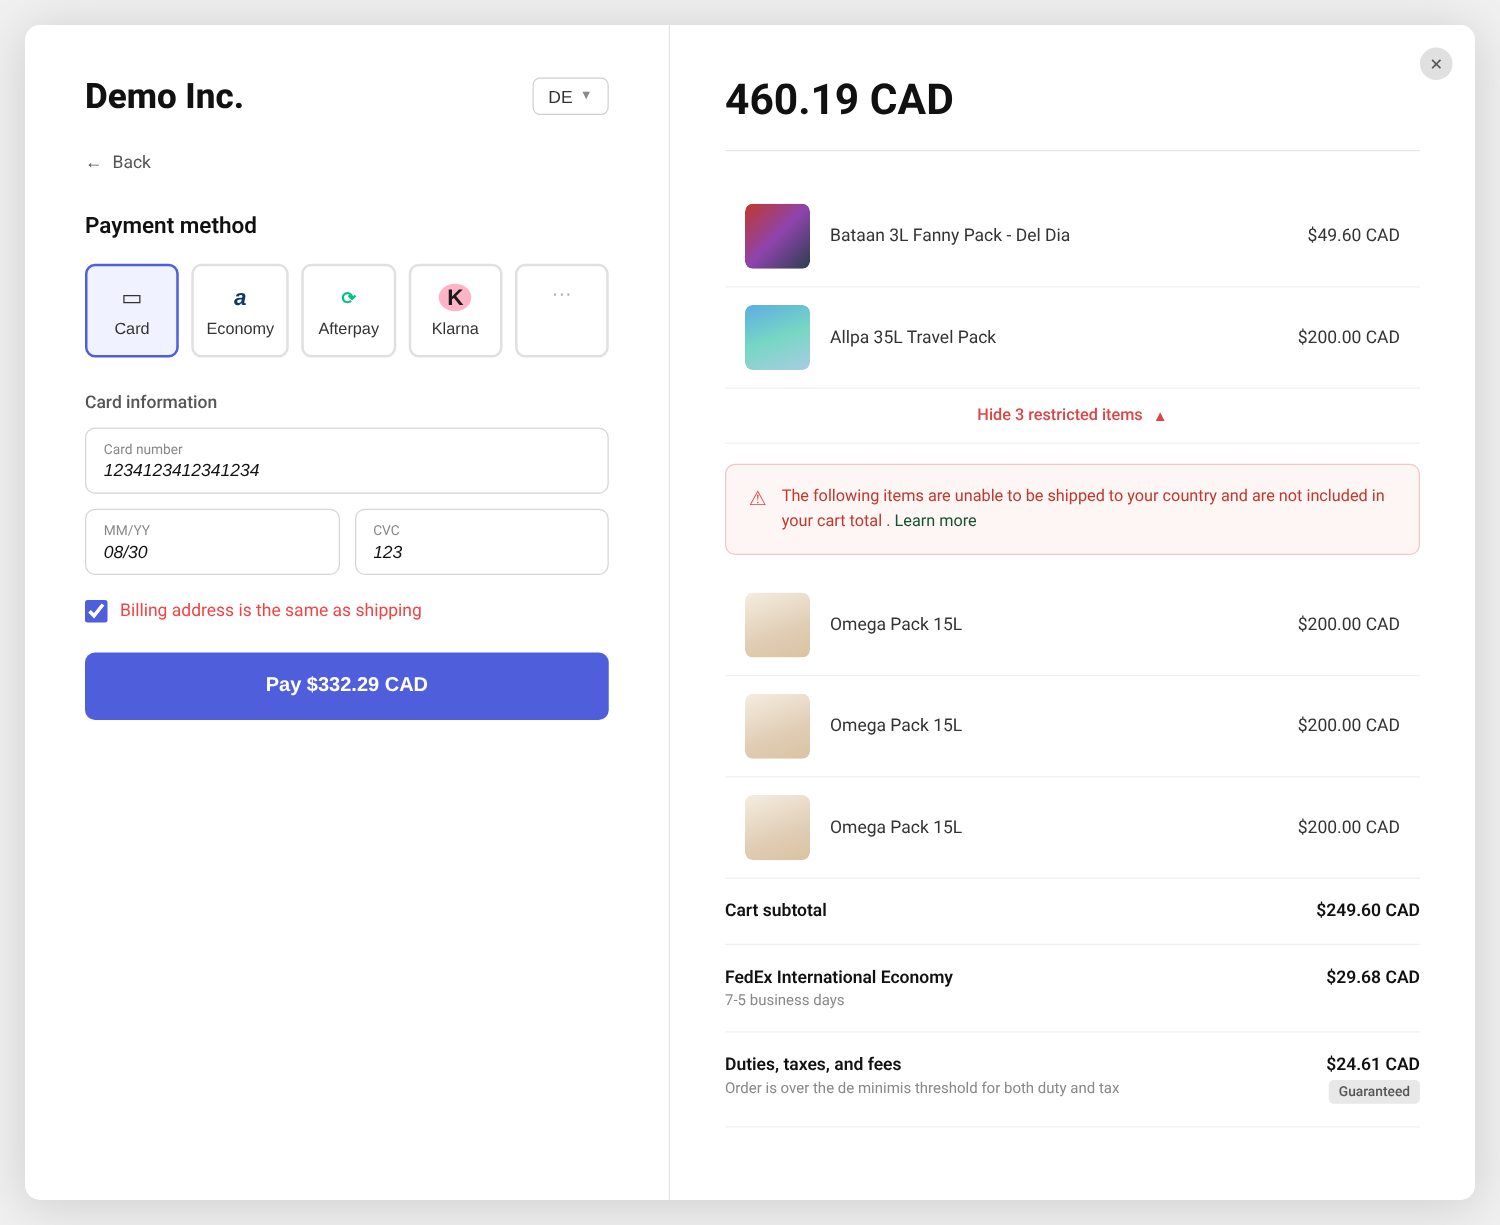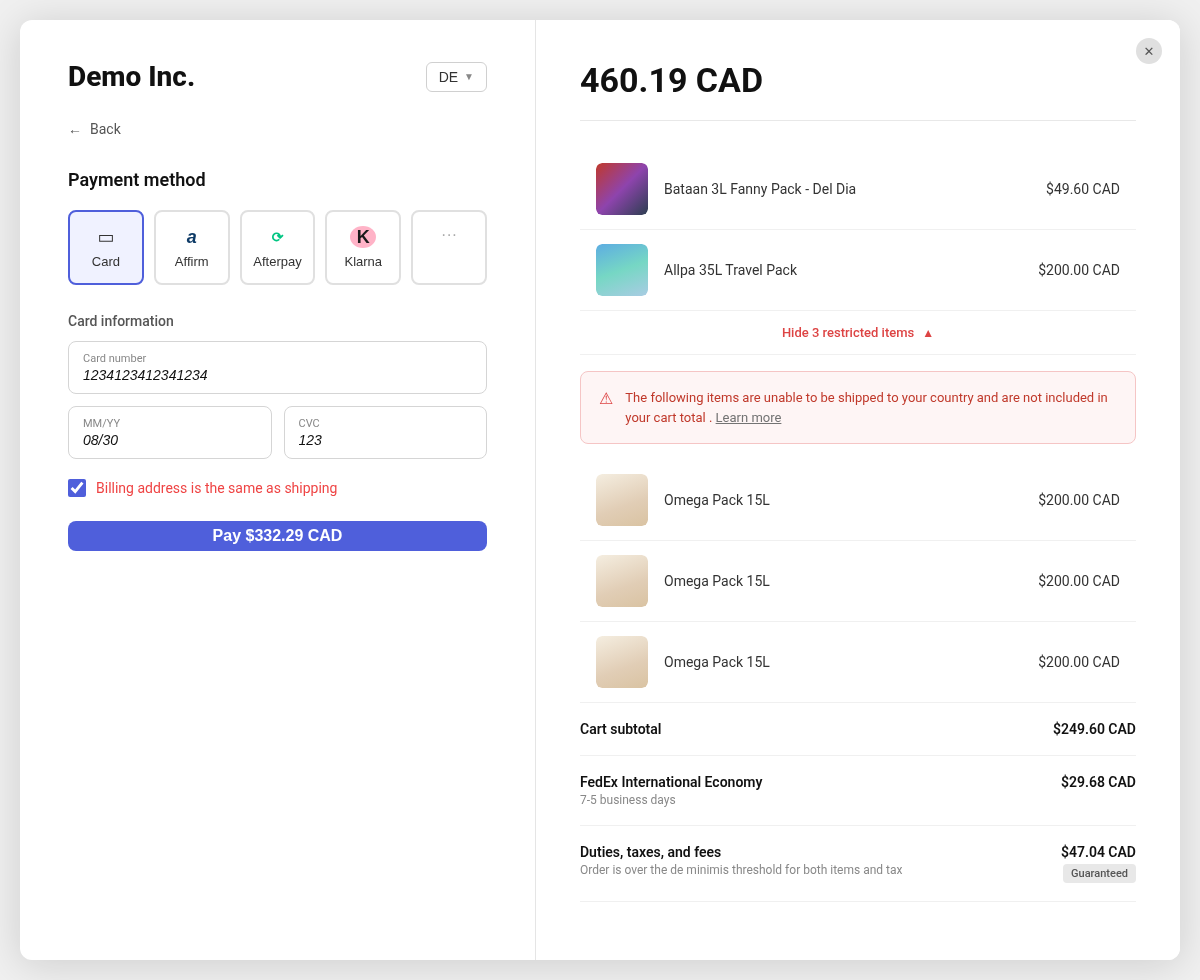--- a/index.html
+++ b/index.html
@@ -145,21 +145,21 @@
       font-size: 14px;
       color: #ef4444;
       cursor: pointer;
     }
     .pay-btn {
       width: 100%;
       background: #4f5fdb;
       color: #fff;
       border: none;
       border-radius: 8px;
-      padding: 6px;
+      padding: 18px;
       font-size: 16px;
       font-weight: 600;
       cursor: pointer;
       transition: background 0.15s;
     }
 
     
     .right-panel {
       flex: 1;
       padding: 40px 44px;
@@ -253,22 +253,21 @@
       border-radius: 8px;
       padding: 16px 18px;
       margin: 16px 0;
       display: flex;
       gap: 12px;
       align-items: flex-start;
     }
     .warning-icon { color: #d44; font-size: 16px; flex-shrink: 0; margin-top: 1px; }
     .warning-text { font-size: 13px; color: #c0392b; line-height: 1.5; }
     .warning-text a {
-      color: #737373;
-      text-decoration: underline;
+      color: #14532d;
       cursor: pointer;
     }
     .summary-row {
       display: flex;
       justify-content: space-between;
       align-items: flex-start;
       padding: 18px 0;
       border-bottom: 1px solid #f0f0f0;
     }
     .summary-label { font-size: 14px; font-weight: 600; color: #111; }
@@ -329,21 +328,21 @@
 
     <div class="payment-methods">
       <button class="method-btn active">
         <span class="method-icon">▭</span>
         <span>Card</span>
       </button>
       <button class="method-btn">
         <span class="method-icon affirm-logo">
             <span>a</span>
           </span>
-        <span>Affirm</span>
+        <span>Economy</span>
       </button>
       <button class="method-btn">
         <span class="method-icon" style="font-size:14px; color:#00c582; font-weight:800;">⟳</span>
         <span>Afterpay</span>
       </button>
       <button class="method-btn">
         <span class="method-icon klarna-logo">K</span>
         <span>Klarna</span>
       </button>
       <button class="method-btn empty">
@@ -456,22 +455,22 @@
       <div>
         <div class="summary-label">FedEx International Economy</div>
         <div class="summary-sub">7-5 business days</div>
       </div>
       <div class="summary-value">$29.68 CAD</div>
     </div>
 
     <div class="summary-row">
       <div style="flex:1; padding-right:20px;">
         <div class="summary-label">Duties, taxes, and fees</div>
-        <div class="summary-sub">Order is over the de minimis threshold for both items and tax</div>
+        <div class="summary-sub">Order is over the de minimis threshold for both duty and tax</div>
       </div>
       <div style="text-align:right; flex-shrink:0;">
-        <div class="summary-value">$47.04 CAD</div>
+        <div class="summary-value">$24.61 CAD</div>
         <div class="guaranteed-badge">Guaranteed</div>
       </div>
     </div>
   </div>
 
 </div>
 
 </body></html>

